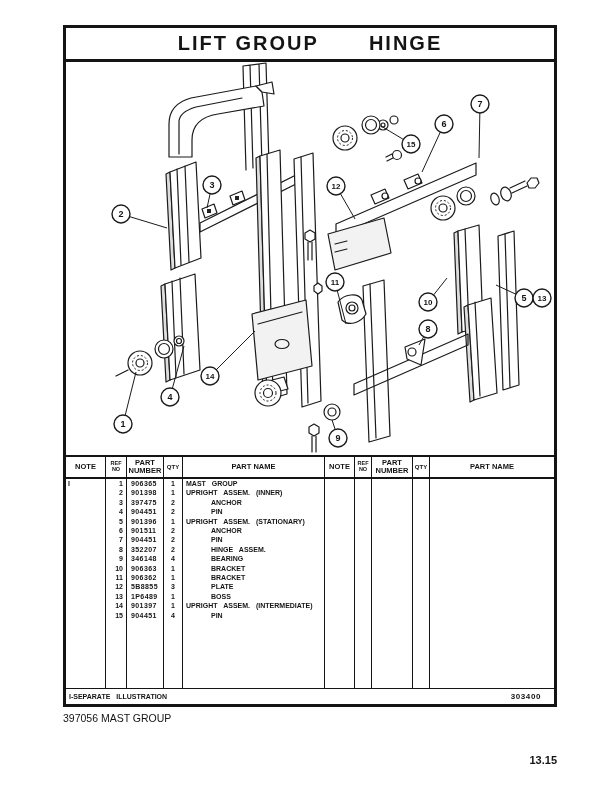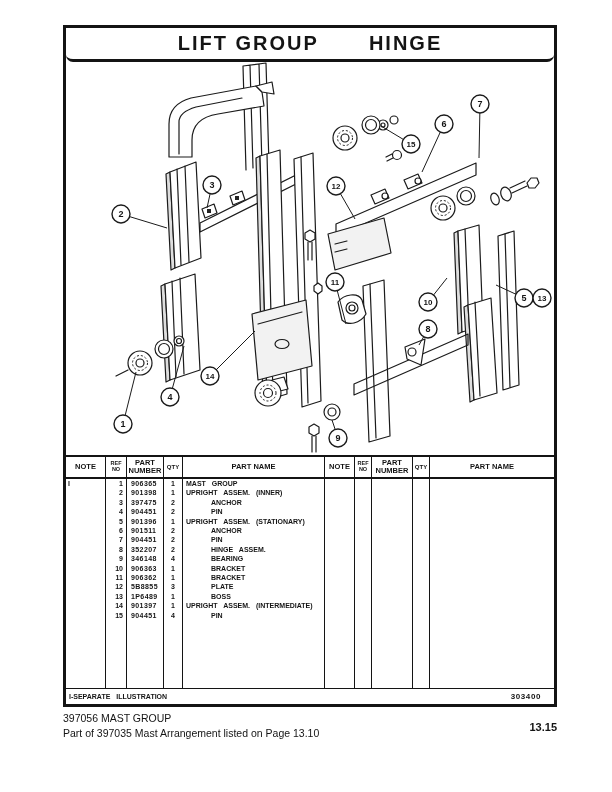--- a/index.html
+++ b/index.html
@@ -9,21 +9,21 @@
     -webkit-font-smoothing:none;
   }
   .box {
     position:absolute; left:63px; top:25px; width:494px; height:682px;
     border:3px solid #141414; box-sizing:border-box;
     display:flex; flex-direction:column; background:#fff;
   }
   .titlebar {
     height:31px; flex:0 0 31px; border-bottom:3px solid #141414;
     display:flex; align-items:center; justify-content:center; gap:50px;
-    font-size:20px; font-weight:bold; letter-spacing:2px;border-radius:7px;
+    font-size:20px; font-weight:bold; letter-spacing:2px;
   }
   .diagram { position:relative; flex:0 0 393px; border-bottom:2px solid #141414; overflow:hidden; }
   .diagram svg { position:absolute; left:0; top:0; }
 
   
   .ptable { flex:1; display:flex; flex-direction:column; font-weight:bold; }
   .prow { display:grid; grid-template-columns:40px 21px 37px 19px 142px 30px 17px 41px 17px 1fr; }
   .pc { border-right:1.2px solid #141414; overflow:hidden; white-space:nowrap; box-sizing:border-box; }
   .pc:last-child { border-right:none; }
   .phead { flex:0 0 20px; height:20px; border-bottom:2px solid #141414; }
@@ -39,21 +39,21 @@
   .pc.part { padding-left:4px; letter-spacing:0.4px; }
   .pc.qty  { text-align:center; }
   .pc.name { padding-left:3px; word-spacing:4px; }
   .pc.name.ind { padding-left:28px; }
   .pfoot { flex:0 0 15px; border-top:1.5px solid #141414; display:flex; align-items:center;
            justify-content:space-between; font-size:7px; padding:0 13px 0 3px; word-spacing:4px; }
   .pfoot .dwg { font-size:8px; letter-spacing:0.6px; word-spacing:0; font-weight:bold; }
 
   .bottomnotes { position:absolute; left:63px; top:711px; width:494px; text-align:left;
                  font-size:10.5px; line-height:14.5px; }
-  .pageno { position:absolute; right:55px; top:721px; font-size:11px; font-weight:bold; }
+  .pageno { position:absolute; right:55px; top:754px; font-size:11px; font-weight:bold; }
 
   
   .ln { stroke:#1b1b1b; stroke-width:1.2; fill:none; stroke-linejoin:round; stroke-linecap:round; }
   .fw { stroke:#1b1b1b; stroke-width:1.2; fill:#ffffff; stroke-linejoin:round; }
   .fg { stroke:#1b1b1b; stroke-width:1.2; fill:#dedede; stroke-linejoin:round; }
   .fl { stroke:#1b1b1b; stroke-width:1.2; fill:#f2f2f2; stroke-linejoin:round; }
   .dash { stroke:#1b1b1b; stroke-width:1; fill:none; stroke-dasharray:2,2; }
   .leader { stroke:#1b1b1b; stroke-width:1; }
   .balloon { fill:#ffffff; stroke:#1b1b1b; stroke-width:1.4; }
   .balloon-label { font:bold 9px "Liberation Sans", sans-serif; fill:#141414; }
@@ -450,16 +450,15 @@
     <div class="pfoot">
       <span>I-SEPARATE ILLUSTRATION</span>
       <span class="dwg">303400</span>
     </div>
   </div>
 
 </div>
 
 <div class="bottomnotes">
   <div>397056 MAST GROUP</div>
-  <div>Part of 397035 Mast Arrangement listed on Page 13.10</div>
 </div>
 
 <div class="pageno">13.15</div>
 
 </body></html>

